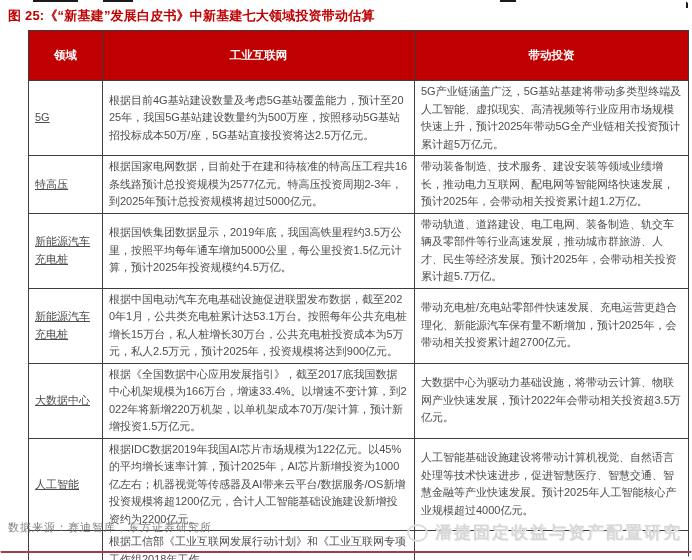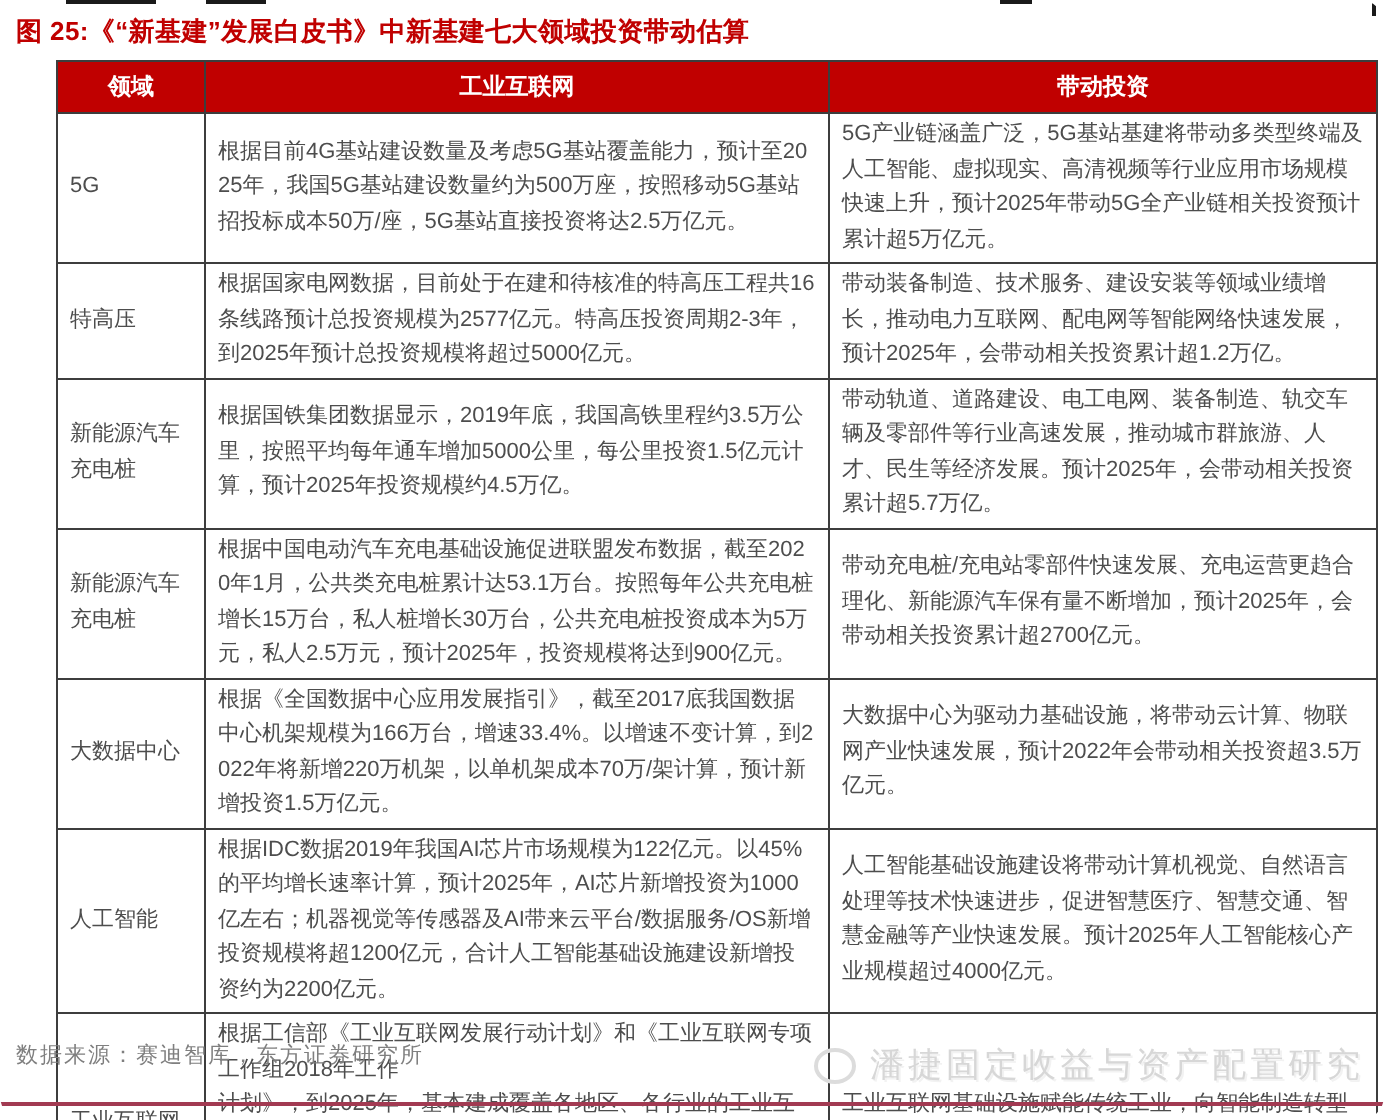--- a/index.html
+++ b/index.html
@@ -11,35 +11,35 @@
   .fig-title {
     position:absolute; left:8px; top:7px; width:676px;
     color:#c00000; font-size:13px; font-weight:bold; letter-spacing:0.2px;
   }
   table.invest {
     position:absolute; left:28px; top:30px; width:660px;
     border-collapse:collapse; table-layout:fixed;
   }
   table.invest th {
     background:#c00000; color:#ffffff; font-size:11.5px; font-weight:bold;
-    text-align:center; padding:4px 4px; border:1px solid #3d3d3d; height:17px;
+    text-align:center; padding:16px 4px; border:1px solid #3d3d3d; height:17px;
   }
   table.invest td {
     border:1px solid #3d3d3d; font-size:11px; color:#4d4d4d;
     line-height:17.5px; padding:2px 6px; vertical-align:middle;
     white-space:pre-wrap; word-break:break-all;
   }
-  td.domain-cell { font-size:11px; padding-left:5px; }
+  td.domain-cell { font-size:11px; padding-left:5px;text-decoration:underline; }
   .source-note {
     position:absolute; left:8px; top:520px;
     font-size:11px; color:#7f7f7f; letter-spacing:1px;
   }
   .watermark {
     position:absolute; right:10px; top:521px; display:flex; align-items:center;
-    color:#d7d7d7; font-size:17px; font-weight:normal; letter-spacing:2px;
+    color:#d7d7d7; font-size:17px; font-weight:bold; letter-spacing:2px;
     text-shadow:1px 1px 0 #f2f2f2;
   }
   .watermark-logo {
     width:17px; height:14px; border:2px solid #dcdcdc; border-radius:50%;
     margin-right:7px; display:inline-block;
   }
   .bottom-rule {
     position:absolute; left:0; top:551px; width:692px; height:2px;
     background:#a23a52;
   }

